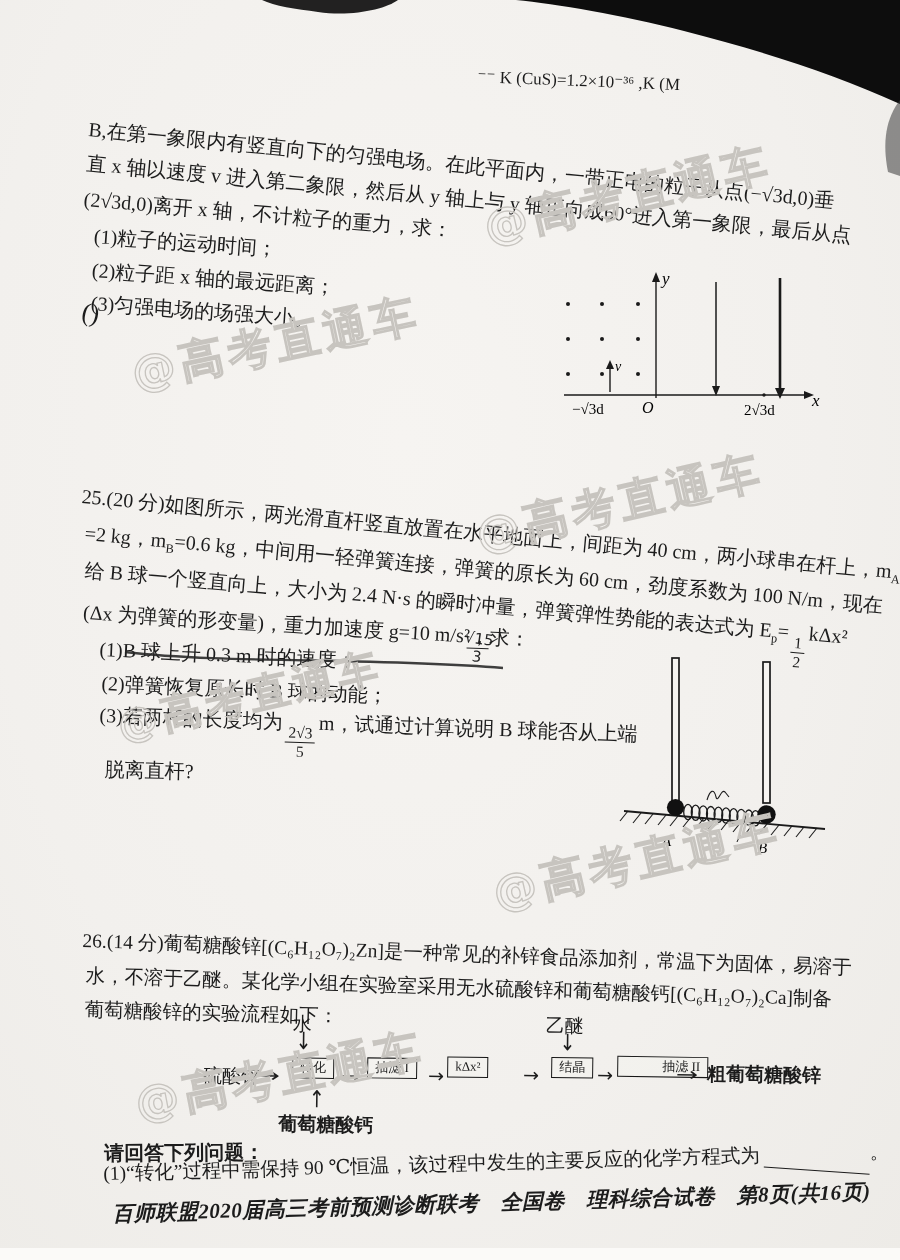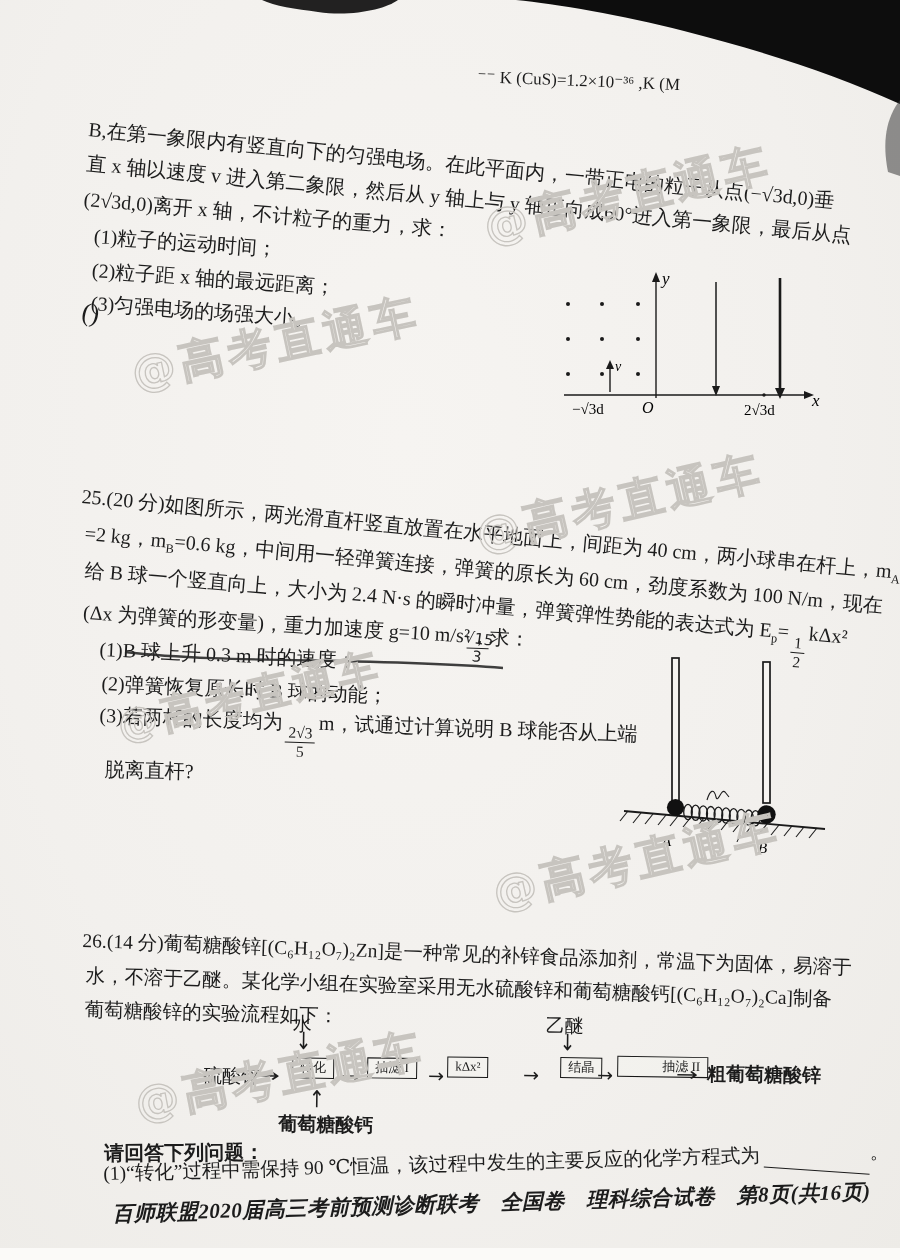--- a/index.html
+++ b/index.html
@@ -178,21 +178,21 @@
     <span class="fc-el" style="left:95px;top:2px;">水</span>
     <span class="fc-ar" style="left:98px;top:22px;transform:scaleY(1.25);">↓</span>
     <span class="fc-el" style="left:6px;top:55px;text-align:right;">硫酸锌</span>
     <span class="fc-ar" style="left:63px;top:57px;transform:scaleX(1.5);">→</span>
     <div class="fc-box" style="left:95px;top:48px;">转化</div>
     <span class="fc-ar" style="left:146px;top:56px;transform:scaleX(1.3);">→</span>
     <div class="fc-box" style="left:170px;top:47px;">抽滤 I</div>
     <span class="fc-ar" style="left:231px;top:55px;">→</span>
     <div class="fc-box" style="left:250px;top:45px;">kΔx²</div>
     <span class="fc-ar" style="left:326px;top:53px;">→</span>
-    <div class="fc-box" style="left:363px;top:44px;text-align:center;">结晶</div>
+    <div class="fc-box" style="left:354px;top:44px;text-align:center;">结晶</div>
     <span class="fc-el" style="left:348px;top:0px;">乙醚</span>
     <span class="fc-ar" style="left:362px;top:20px;transform:scaleY(1.2);">↓</span>
     <span class="fc-ar" style="left:400px;top:52px;">→</span>
     <div class="fc-box" style="left:420px;top:42px;padding-left:44px;">抽滤 II</div>
     <span class="fc-ar" style="left:482px;top:50px;transform:scaleX(1.4);">→</span>
     <span class="fc-el" style="left:510px;top:46px;font-weight:600;">粗葡萄糖酸锌</span>
     <span class="fc-ar" style="left:112px;top:80px;transform:scaleY(1.25);">↑</span>
     <span class="fc-el" style="left:82px;top:102px;font-weight:600;">葡萄糖酸钙</span>
   </div>
 

